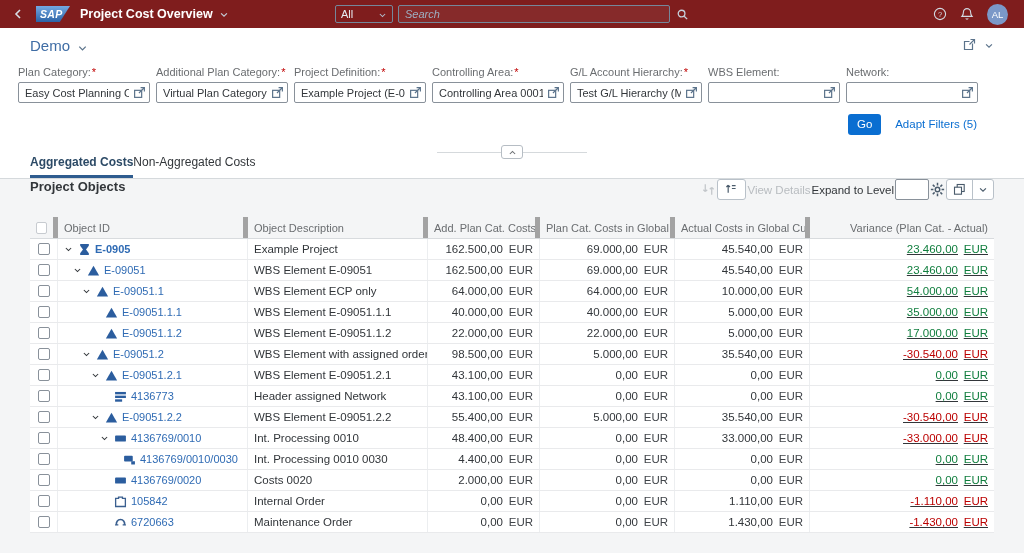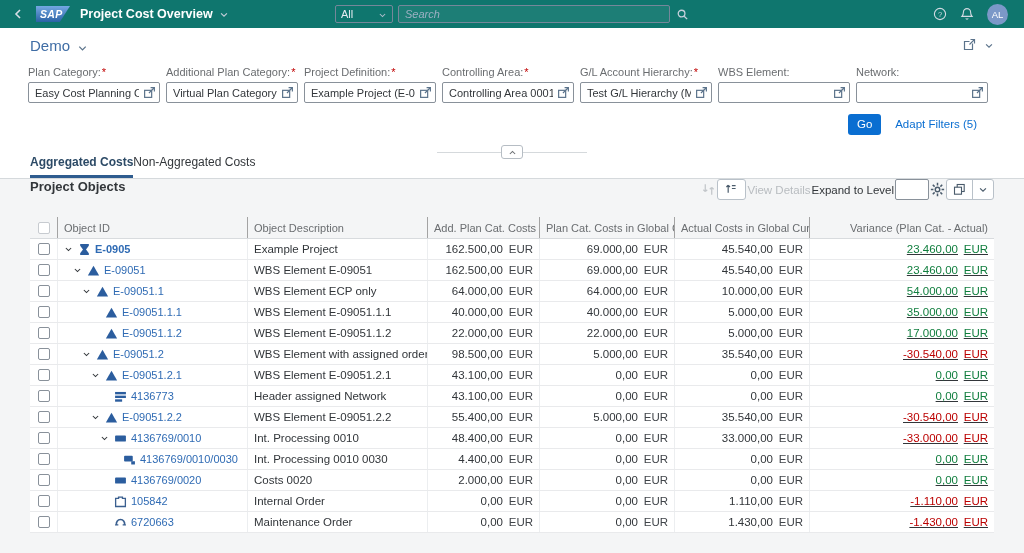--- a/index.html
+++ b/index.html
@@ -1,20 +1,20 @@
 <!DOCTYPE html>
 <html><head>
 <meta charset="utf-8">
 <style>
   * { margin:0; padding:0; box-sizing:border-box; }
   html,body { width:1024px; height:553px; overflow:hidden; background:#fff;
     font-family:"Liberation Sans", sans-serif; font-size:12px; color:#32363a; }
 
   
-  .shell { height:28px; background:#0f766e; display:flex; align-items:center; padding:0 12px; }
+  .shell { height:28px; background:#7f1d1d; display:flex; align-items:center; padding:0 12px; }
   .shell-left { display:flex; align-items:center; gap:10px; min-width:300px; }
   .back-btn { width:14px; height:14px; color:#d7dee6; display:flex; align-items:center; cursor:pointer; }
   .back-btn svg { width:12px; height:12px; }
   .logo { width:34px; height:16px; background:linear-gradient(180deg,#74a8e2,#2a62a5);
     clip-path:polygon(0 0,100% 0,70% 100%,0 100%); color:#fff; font-style:italic; font-weight:bold;
     font-size:10.5px; display:flex; align-items:center; padding-left:4px; letter-spacing:.3px; }
   .shell-title { color:#fff; font-weight:bold; font-size:12.5px; display:flex; align-items:center; gap:6px; }
   .shell-title .chev { color:#c3cdd8; width:10px; height:10px; }
   .shell-center { flex:1; display:flex; justify-content:center; align-items:center; gap:5px; }
   .scope-box { width:58px; height:18px; border:1px solid #75879a; border-radius:2px; color:#e6ecf2;
@@ -33,21 +33,21 @@
 
   
   .page-head { height:34px; background:#fff; display:flex; align-items:center; justify-content:space-between; padding:0 30px 0 30px; }
   .variant { display:flex; align-items:center; gap:7px; color:#3f6da5; font-size:15px; cursor:pointer; }
   .variant .chev { width:11px; height:11px; color:#5b738b; }
   .share-grp { display:flex; align-items:center; gap:8px; color:#5b738b; }
   .share-grp .ico { width:14px; height:14px; cursor:pointer; }
   .share-grp .chev { width:10px; height:10px; cursor:pointer; }
 
   
-  .filter-bar { background:#fff; padding:4px 30px 8px 28px; }
+  .filter-bar { background:#fff; padding:4px 30px 8px 18px; }
   .filter-fields { display:flex; gap:6px; }
   .ffield { width:132px; }
   .ff-label { font-size:11px; color:#6a6d70; height:14px; white-space:nowrap; overflow:hidden; }
   .ff-label .req { color:#c00000; margin-left:1px; }
   .ff-input { position:relative; margin-top:2px; }
   .ff-input input { width:100%; height:21px; border:1px solid #89919a; border-radius:2px;
     font-size:11px; color:#32363a; padding:0 20px 0 6px; font-family:"Liberation Sans", sans-serif; outline:none; }
   .vh-ico { position:absolute; right:4px; top:4px; width:13px; height:13px; color:#5b738b; cursor:pointer; }
   .filter-actions { display:flex; justify-content:flex-end; align-items:center; gap:14px; margin-top:10px; padding-right:17px; height:22px; }
   .go-btn { background:#0a6ed1; color:#fff; border:none; border-radius:3px; height:21px; min-width:33px;
@@ -82,21 +82,21 @@
   .split-btn { display:flex; height:21px; border:1px solid #b9c1c9; border-radius:3px; background:#fff; overflow:hidden; }
   .split-main { display:flex; align-items:center; padding:0 6px; border-right:1px solid #b9c1c9; color:#4a5b6b; cursor:pointer; }
   .split-main svg { width:13px; height:13px; }
   .split-arrow { display:flex; align-items:center; padding:0 5px; color:#4a5b6b; cursor:pointer; }
   .split-arrow svg { width:10px; height:10px; }
 
   
   .tbl { margin:0 30px; }
   .trow { display:grid; grid-template-columns:28px 190px 180px 112px 135px 135px 184px; align-items:center; }
   .thead { height:22px; border-bottom:1px solid #d8dbde; }
-  .thead > div { font-size:11px; color:#6a6d70; padding:0 6px; white-space:nowrap; overflow:hidden; height:100%; display:flex; align-items:center; border-right:1px solid #a3a3a3; }
+  .thead > div { font-size:11px; color:#6a6d70; padding:0 6px; white-space:nowrap; overflow:hidden; height:100%; display:flex; align-items:center; border-right:5px solid #a3a3a3; }
   .thead > div:last-child { border-right:none; }
   .th-num.right { justify-content:flex-end; }
   .body-row { height:21px; background:#fff; border-bottom:1px solid #e9eaec; }
   .body-row > div { height:100%; display:flex; align-items:center; border-right:1px solid #eceef0; overflow:hidden; }
   .body-row > div:last-child { border-right:none;text-decoration:underline; }
   .cell-check { justify-content:center; }
   .cb { width:12px; height:12px; border:1px solid #89919a; border-radius:2px; background:#fff; cursor:pointer; }
   .cb.light { border-color:#c7cbd0; }
   .cell-id { white-space:nowrap; }
   .expander { width:14px; height:10px; color:#32363a; flex:none; display:flex; align-items:center; cursor:pointer; }

